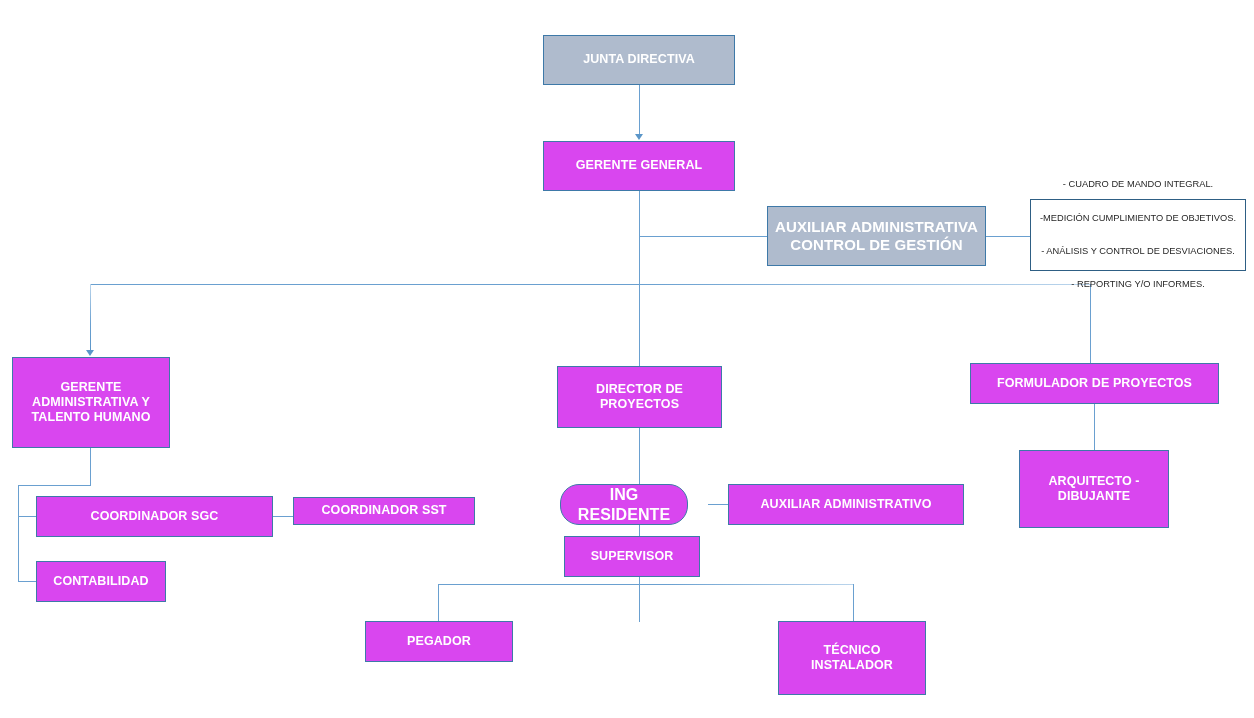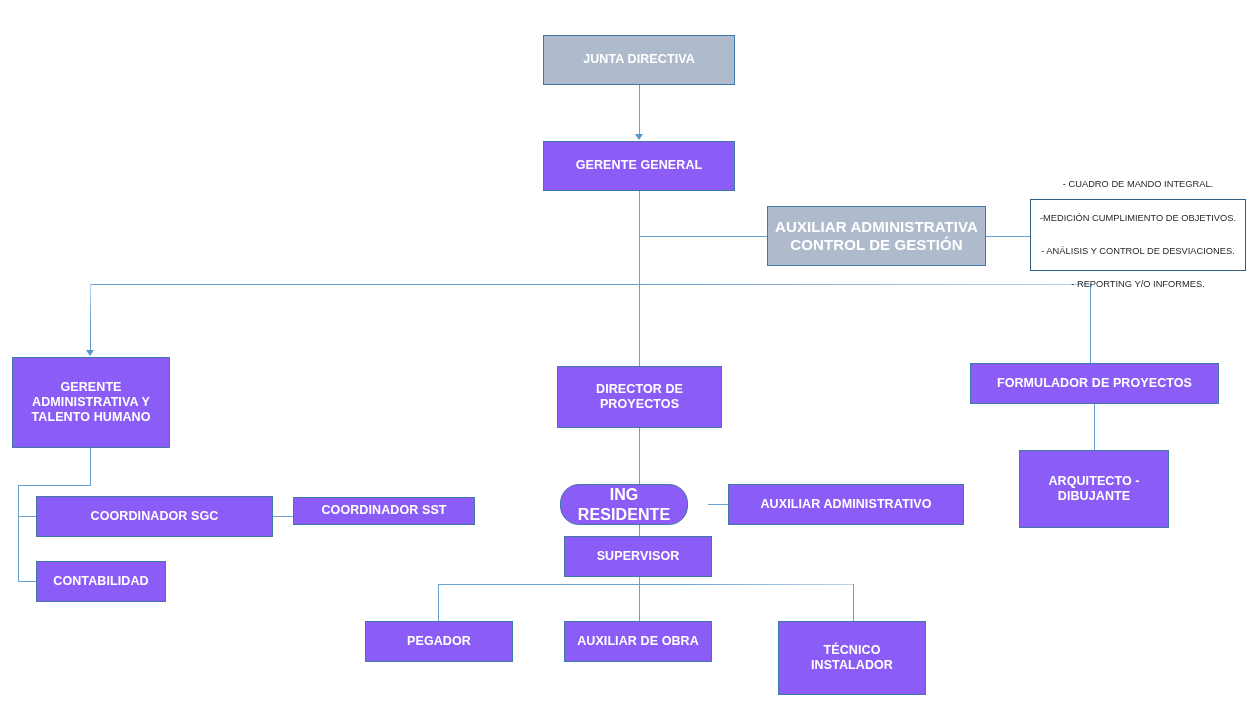--- a/index.html
+++ b/index.html
@@ -26,21 +26,21 @@
     justify-content: center;
     text-align: center;
     color: #ffffff;
     font-weight: bold;
     line-height: 1.22;
     letter-spacing: 0.1px;
     padding: 2px 5px;
     z-index: 3;
   }
   .node.orange {
-    background: #8b5cf6;
+    background: #d946ef;
     border: 1.6px solid #3E79A8;
   }
   .node.slate {
     background: #AFBBCD;
     border: 1.6px solid #3E79A8;
   }
   .note-box {
     position: absolute;
     box-sizing: border-box;
     background: #ffffff;
@@ -130,24 +130,23 @@
   <div class="node orange" style="left:543px;  top:141px; width:192px; height:50px; font-size:12.5px;">GERENTE GENERAL</div>
   <div class="node slate" style="left:767px; top:206px; width:219px; height:60px; font-size:15px;">AUXILIAR ADMINISTRATIVA CONTROL DE GESTIÓN</div>
   <div class="node orange" style="left:12px;  top:357px; width:158px; height:91px; font-size:12.5px;">GERENTE ADMINISTRATIVA Y TALENTO HUMANO</div>
   <div class="node orange" style="left:557px;  top:366px; width:165px; height:62px; font-size:12.5px;">DIRECTOR DE PROYECTOS</div>
   <div class="node orange" style="left:970px;  top:363px; width:249px; height:41px; font-size:12.5px;">FORMULADOR DE PROYECTOS</div>
   <div class="node orange" style="left:36px;   top:496px; width:237px; height:41px; font-size:12.5px;">COORDINADOR SGC</div>
   <div class="node orange" style="left:293px;  top:497px; width:182px; height:28px; font-size:12.5px;">COORDINADOR SST</div>
   <div class="node orange" style="left:36px;   top:561px; width:130px; height:41px; font-size:12.5px;">CONTABILIDAD</div>
   <div class="node orange" style="left:560px;  top:484px; width:128px; height:41px; font-size:16px;border-radius:19px;">ING RESIDENTE</div>
   <div class="node orange" style="left:728px;  top:484px; width:236px; height:41px; font-size:12.5px;">AUXILIAR ADMINISTRATIVO</div>
-  <div class="node orange" style="left:564px;  top:536px; width:148px; height:41px; font-size:12.5px;">SUPERVISOR</div>
+  <div class="node orange" style="left:564px;  top:536px; width:136px; height:41px; font-size:12.5px;">SUPERVISOR</div>
   <div class="node orange" style="left:1019px; top:450px; width:150px; height:78px; font-size:12.5px;">ARQUITECTO - DIBUJANTE</div>
   <div class="node orange" style="left:365px;  top:621px; width:148px; height:41px; font-size:12.5px;">PEGADOR</div>
-  <div class="node orange" style="left:564px;  top:621px; width:148px; height:41px; font-size:12.5px;">AUXILIAR DE OBRA</div>
   <div class="node orange" style="left:778px;  top:621px; width:148px; height:74px; font-size:12.5px;">TÉCNICO INSTALADOR</div>
 
   <div class="note-box" style="left:1030px; top:199px; width:216px; height:72px;">
     <div class="note-line">- CUADRO DE MANDO INTEGRAL.</div>
     <div class="note-line">-MEDICIÓN CUMPLIMIENTO DE OBJETIVOS.</div>
     <div class="note-line">- ANÁLISIS Y CONTROL DE DESVIACIONES.</div>
     <div class="note-line">- REPORTING Y/O INFORMES.</div>
   </div>
 
 </div>

